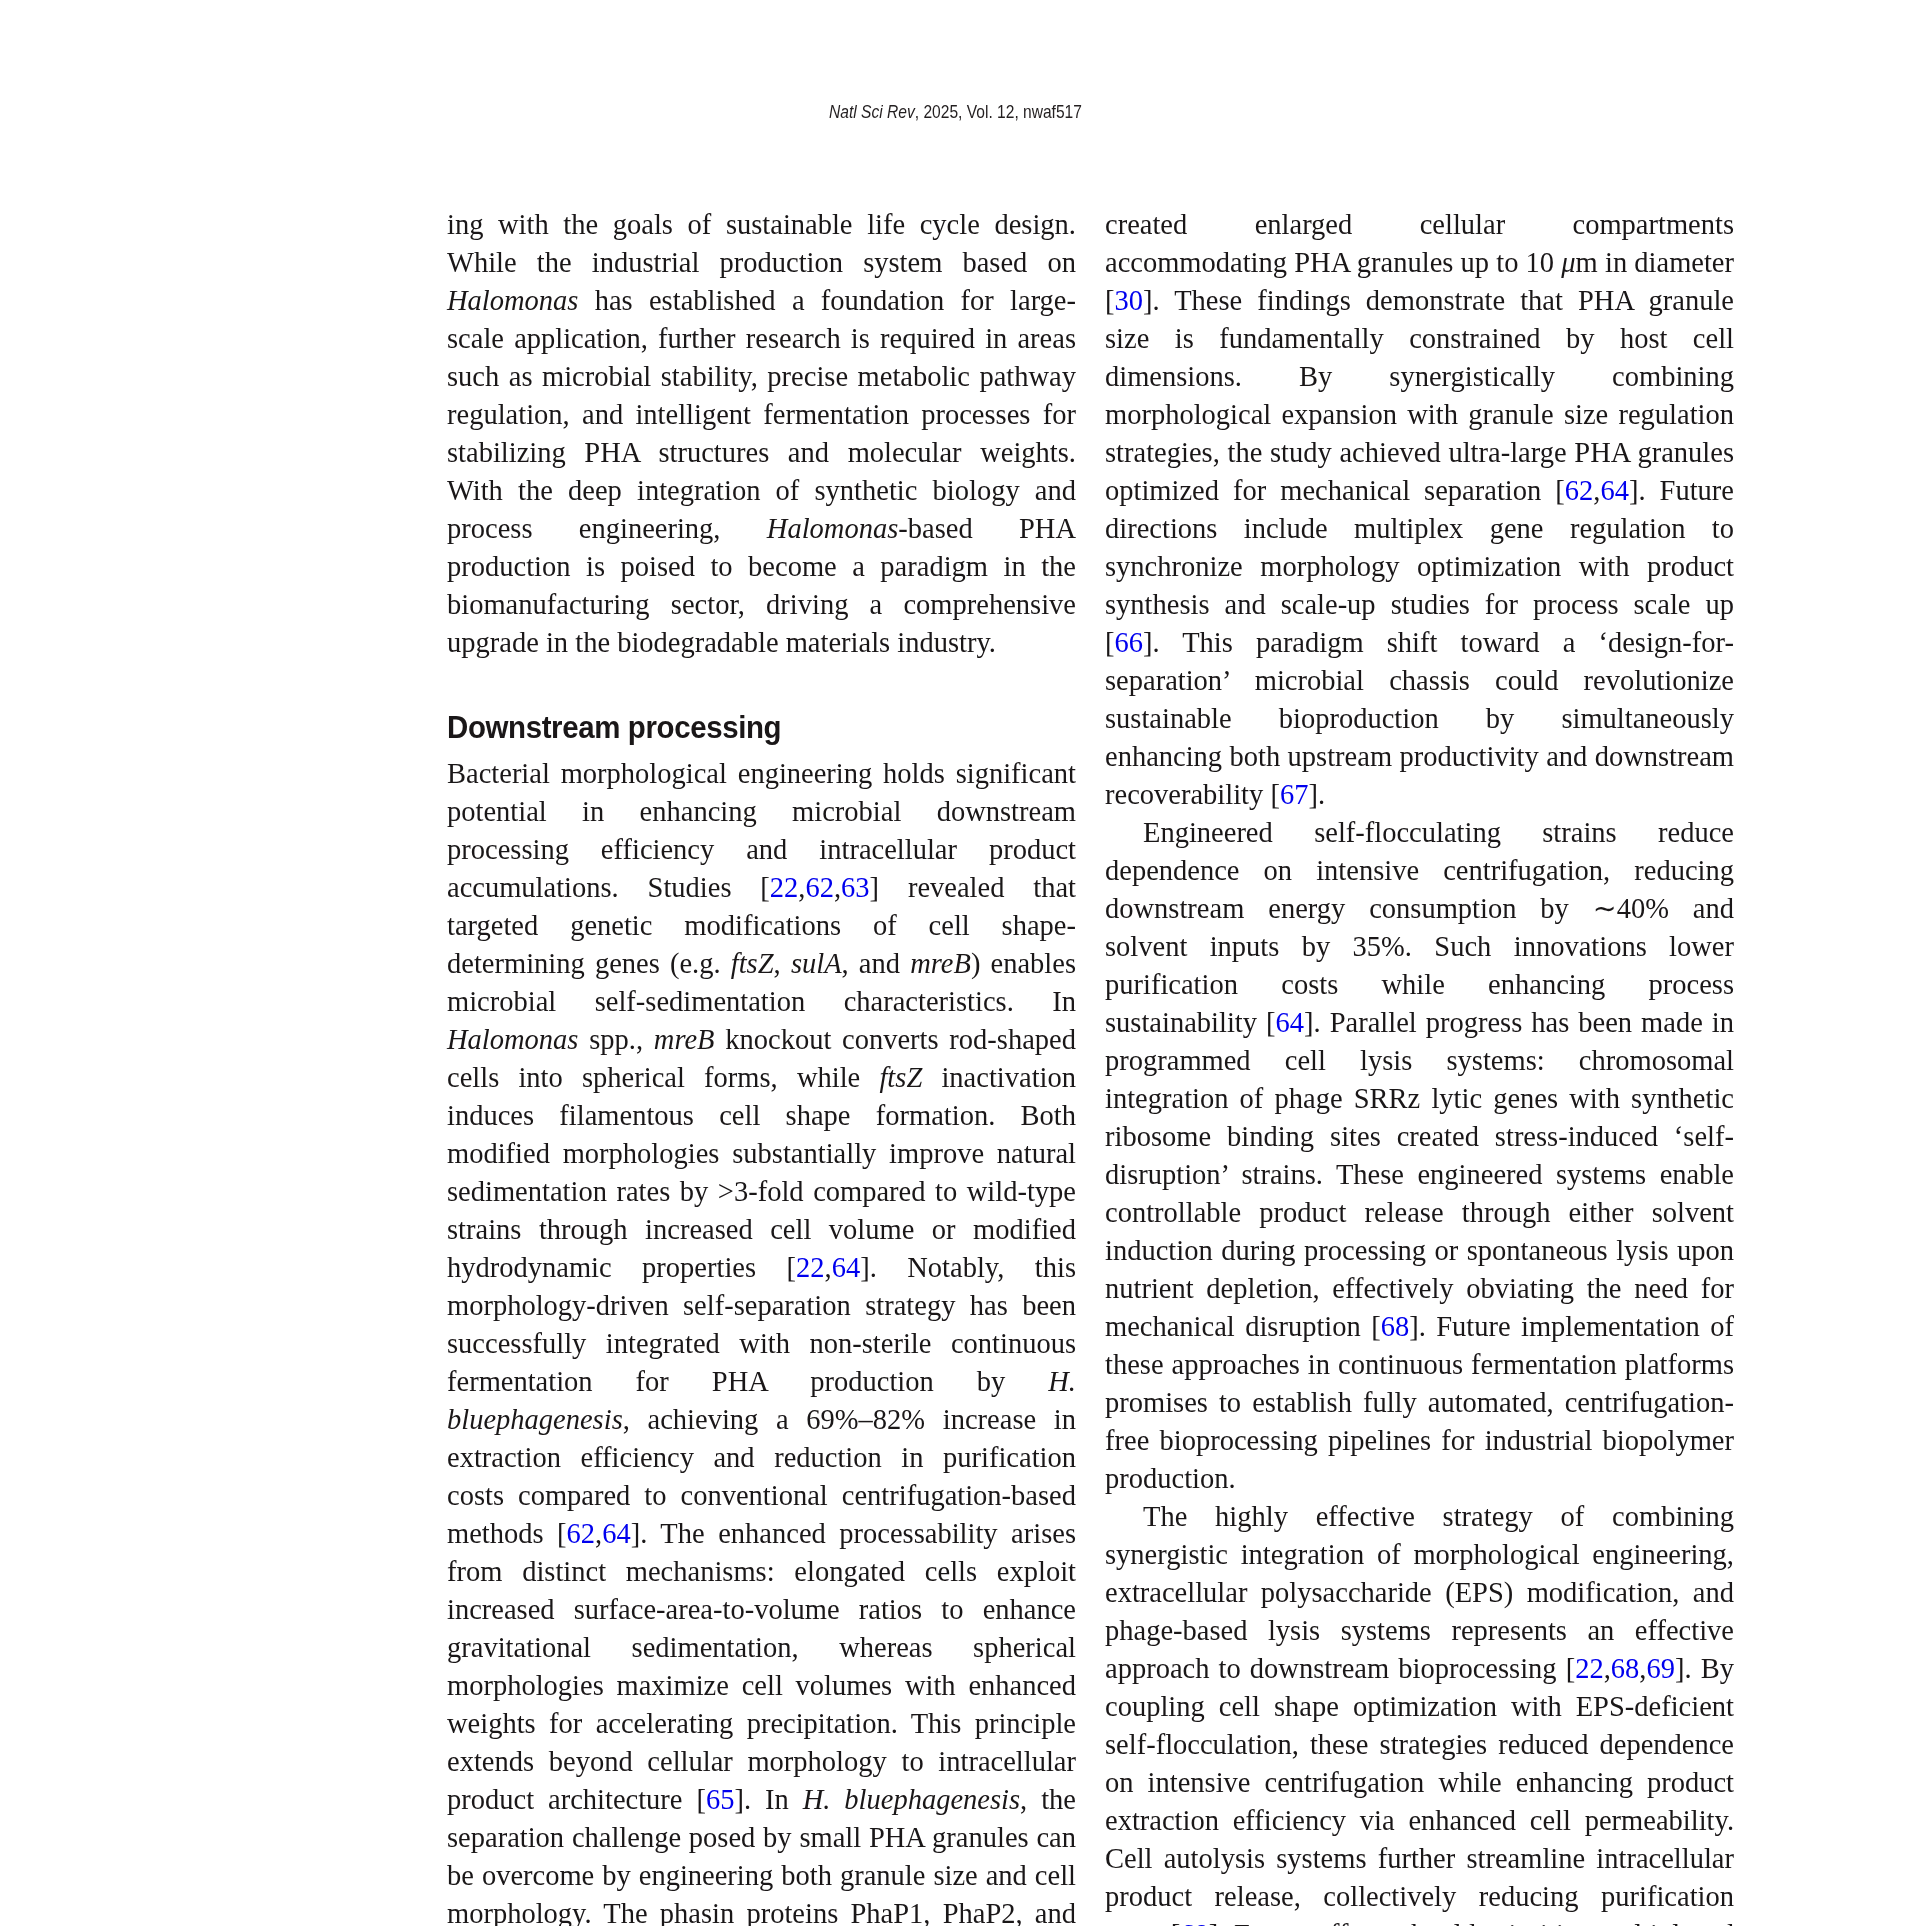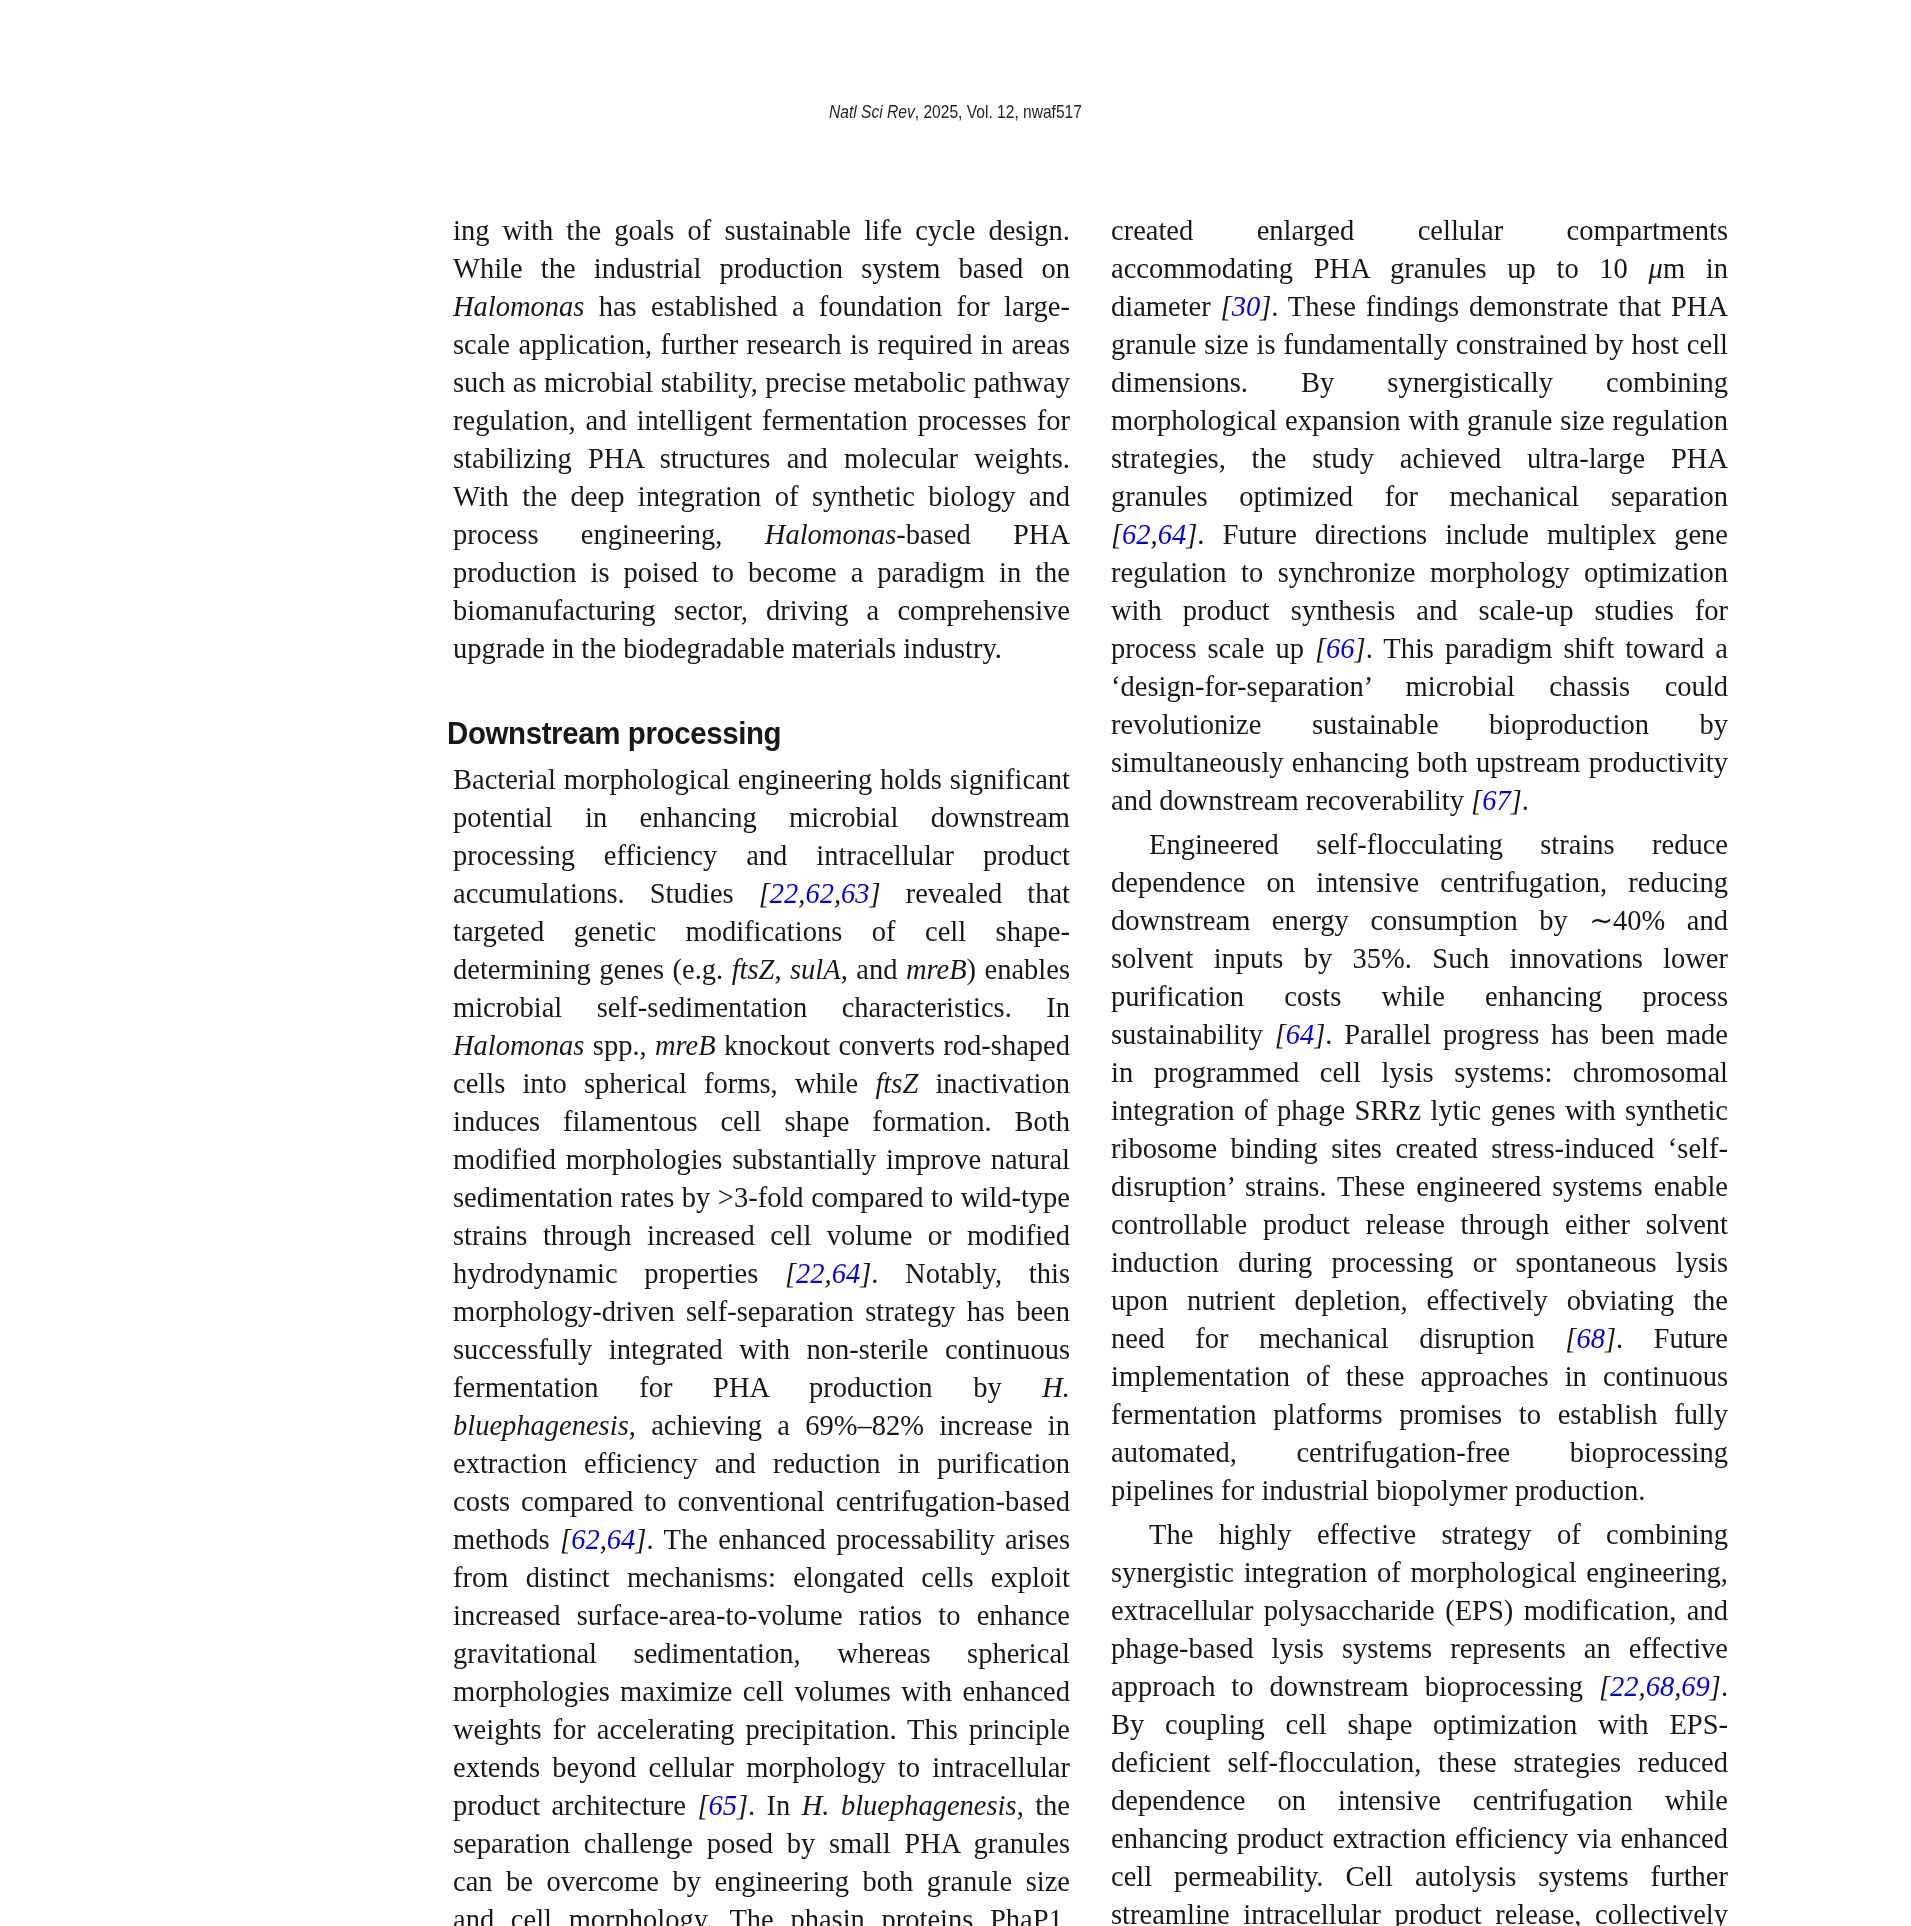--- a/index.html
+++ b/index.html
@@ -10,29 +10,29 @@
     transform: scaleX(0.82); transform-origin: center;
   }
   .running-head .journal { font-style: italic; }
   .column {
     position: absolute; top: 206px; width: 629px;
     font-family: "Liberation Serif", serif; font-size: 28.5px; line-height: 38px;
     text-align: justify; hyphens: manual;
   }
   .col-left { left: 447px; }
   .col-right { left: 1105px; }
-  .column p { margin: 6px; }
+  .column p { margin: 0; }
   .column p.indent { text-indent: 38px; }
   .section-heading {
     font-family: "Liberation Sans", sans-serif; font-weight: bold; font-size: 32px;
     line-height: 38px; margin: 46px 0 8.5px 0; text-align: left; letter-spacing: -0.4px;
     transform: scaleX(0.92); transform-origin: left;
   }
   .cite { color: #0000ee; text-decoration: none; cursor: pointer; }
-  .bracket { color: #1a1718; font-style: italic; }
+  .bracket { color: #1a1718; }
   i { font-style: italic; }
 </style>
 </head>
 <body>
 
 <div class="running-head">
   <span class="journal">Natl Sci Rev</span><span>, 2025, Vol. 12, nwaf517</span>
 </div>
 
 <div class="column col-left">

